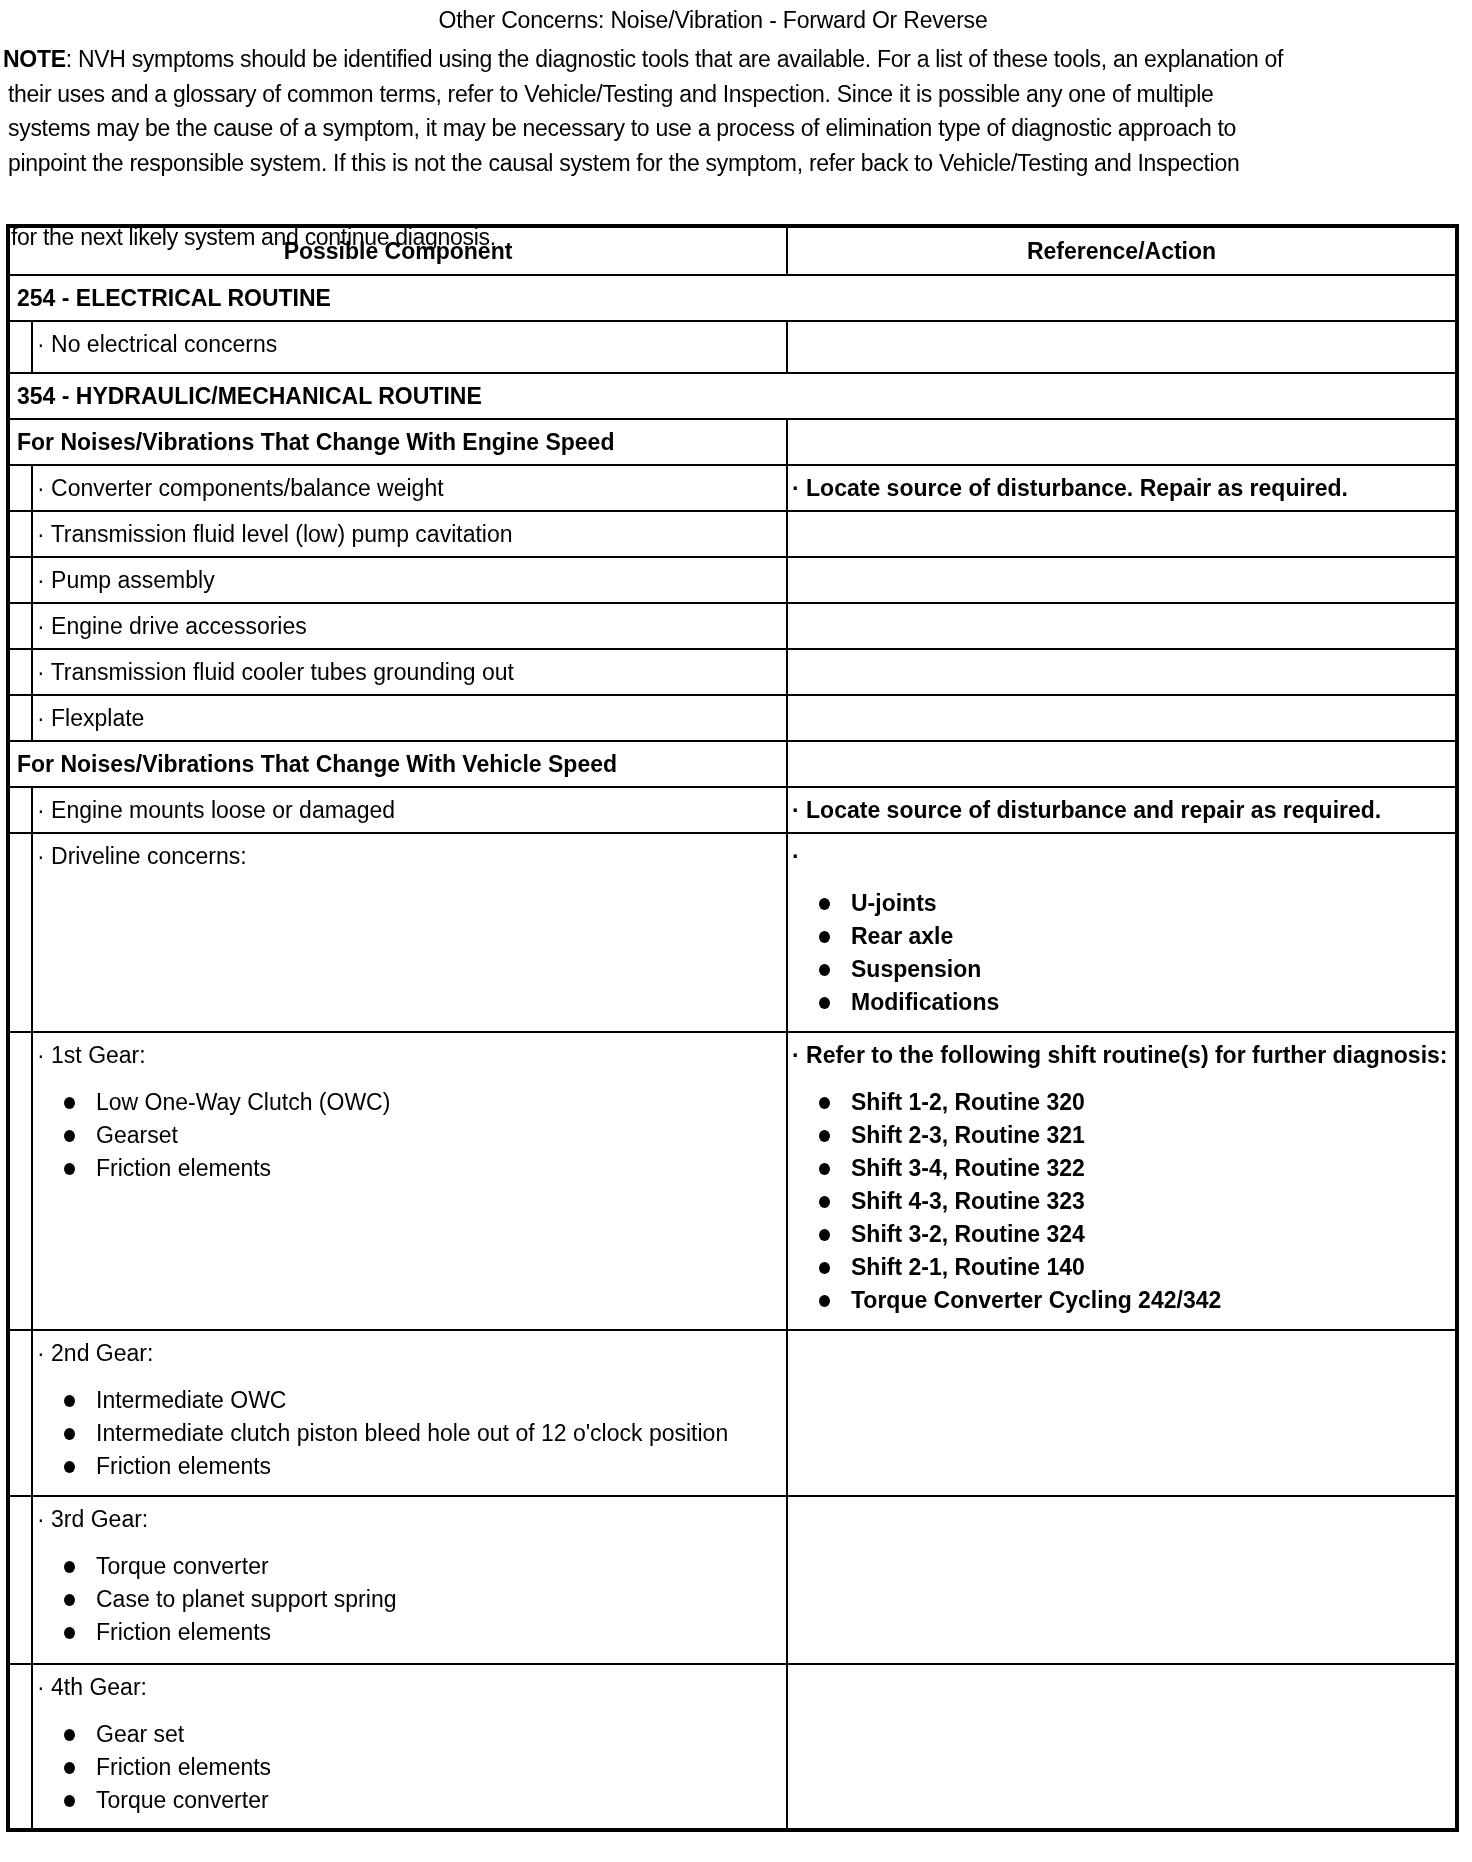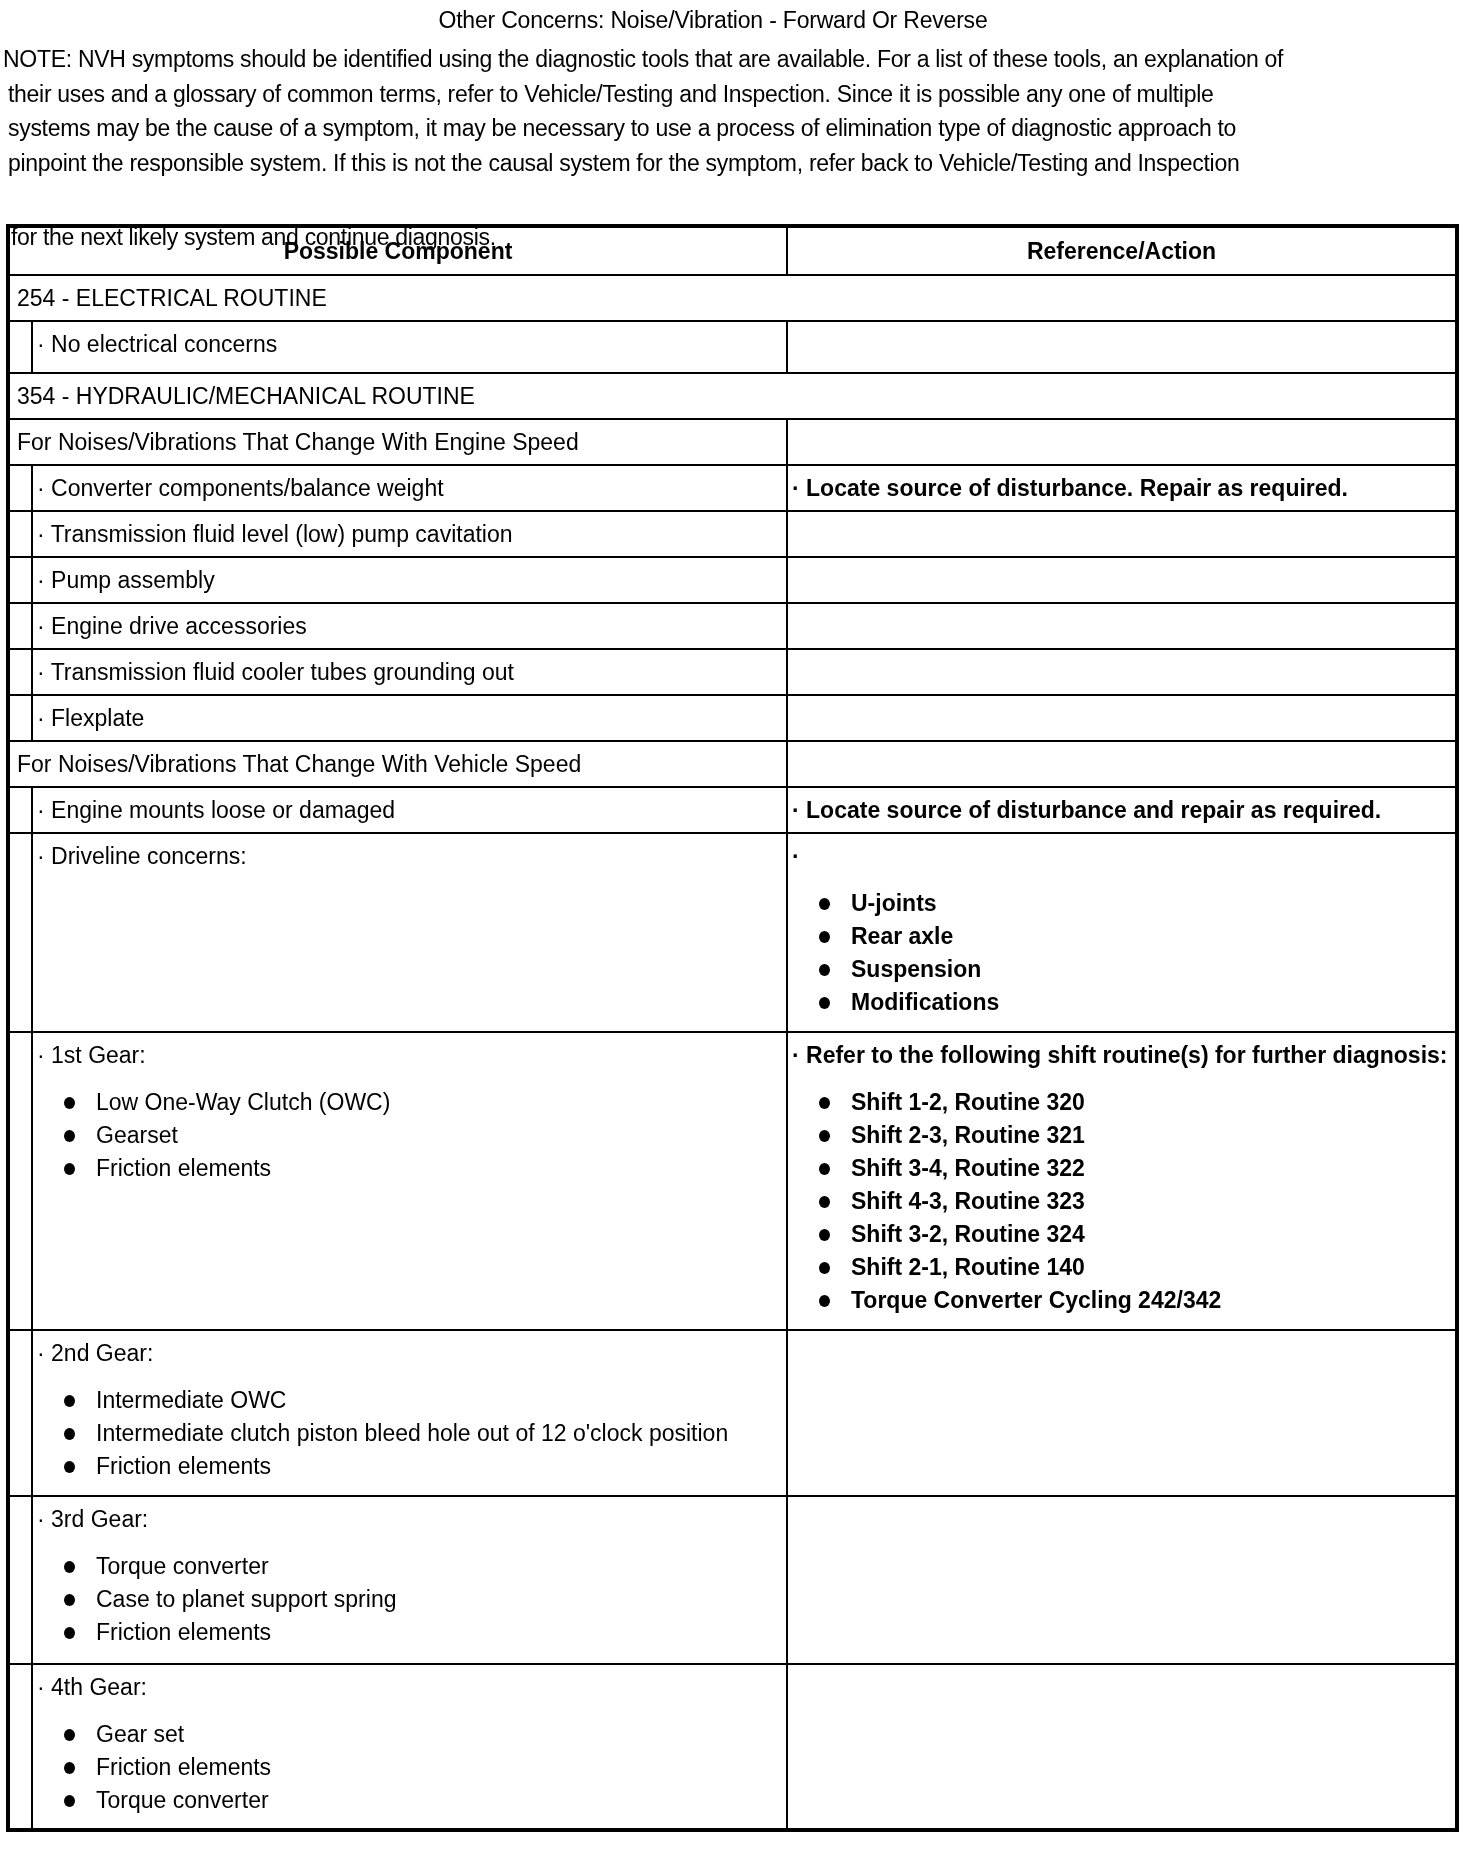--- a/index.html
+++ b/index.html
@@ -4,31 +4,31 @@
 <style>
   html, body { margin: 0; padding: 0; background: #ffffff; }
   body { width: 1472px; height: 1862px; position: relative; overflow: hidden;
          font-family: "Liberation Sans", sans-serif; color: #000; }
   .title { position: absolute; top: 4px; left: 0; width: 1426px; text-align: center;
            font-size: 23px; line-height: 32px; letter-spacing: -0.2px; }
   .note { position: absolute; top: 42px; left: 3px; width: 1460px; font-size: 23px; line-height: 34.5px; letter-spacing: -0.3px; }
   .note .line { display: block; white-space: nowrap; padding-left: 5px; }
   .note .line.first { padding-left: 0; }
   .note .line.last { padding-left: 8px; margin-top: 40px; }
-  .note b { font-weight: normal; }
+  .note b { font-weight: bold; }
 
   table.main { position: absolute; top: 224px; left: 6px; width: 1449px; border-collapse: collapse;
                border: 4px solid #000; table-layout: fixed; }
   table.main td, table.main th { border: 2px solid #000; padding: 0; vertical-align: top;
                font-size: 23px; line-height: 33px; }
   col.indent { width: 24px; }
   col.comp { width: 755px; }
   col.ref { width: 670px; }
   th { font-weight: bold; text-align: center; vertical-align: middle !important; height: 46px; }
-  td.section { font-weight: normal; padding-left: 7px !important; vertical-align: middle !important; }
+  td.section { font-weight: bold; padding-left: 7px !important; vertical-align: middle !important; }
   td.item { padding-left: 4px !important; padding-top: 6px !important; margin-left: 42px; }
   td.refc { padding-left: 4px !important; padding-top: 6px !important; font-weight: bold; }
   ul.bullets { list-style: none; margin: 14px 0 0 0; padding: 0 0 0 24px; }
   ul.bullets li { position: relative; padding-left: 35px; line-height: 33px; }
   ul.bullets li .bullet { position: absolute; left: 3px; top: 11px; width: 11px; height: 12px; border-radius: 50%; background: #000; }
   tr.h48 td { height: 44px; }
 </style>
 </head>
 <body>
 

